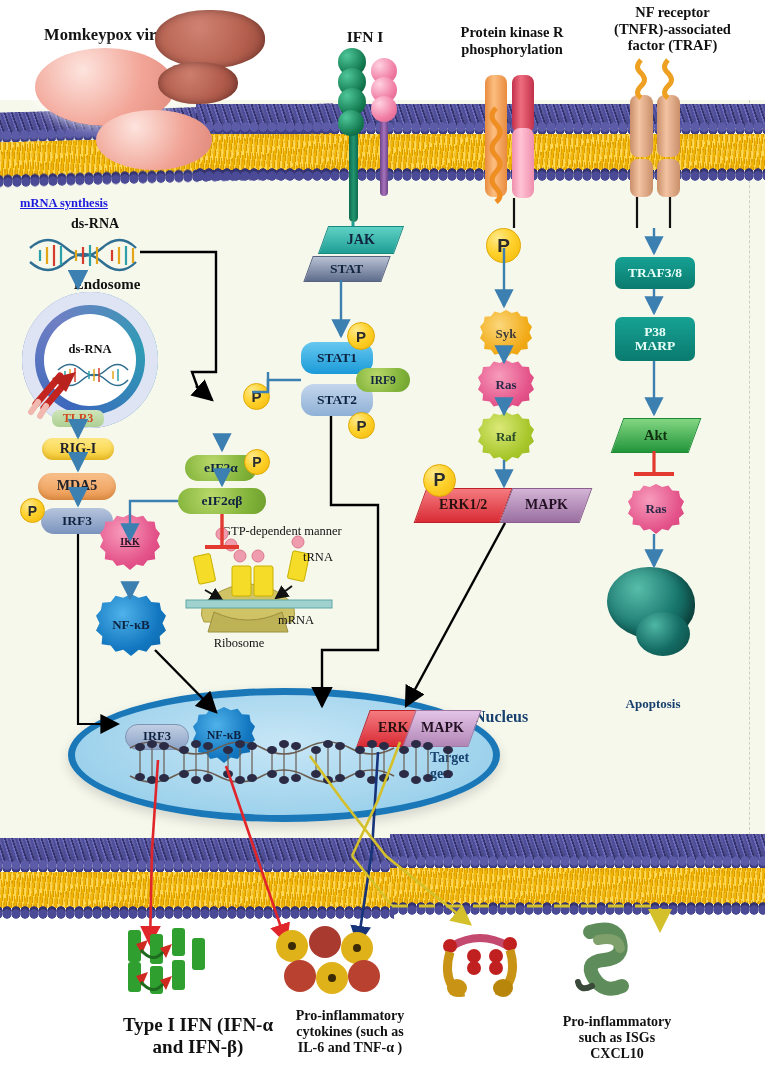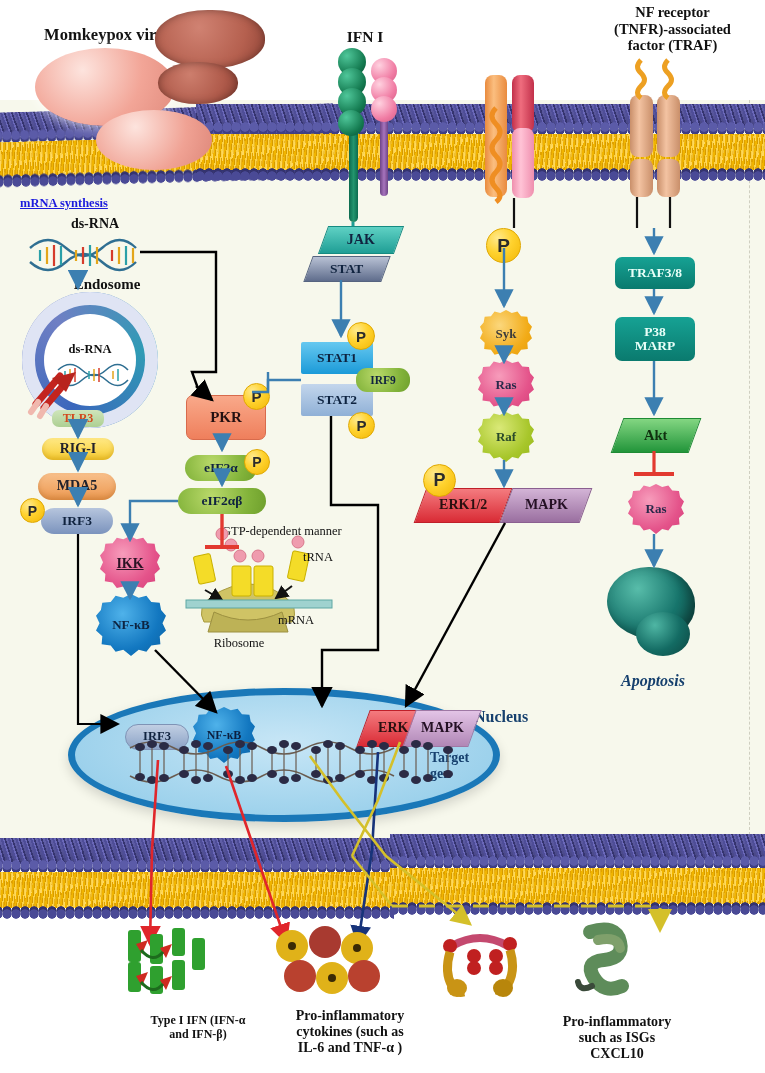--- a/index.html
+++ b/index.html
@@ -33,21 +33,21 @@
         linear-gradient(#6462ad,#43427f);}
 
   
   .lab{position:absolute;font-weight:bold;color:#111;text-align:center;line-height:1.14;}
   .lab-blue{color:#16406e;}
   .lab-u{color:#1b1bdd;text-decoration:underline;}
 
   
   .node{position:absolute;display:flex;align-items:center;justify-content:center;
      font-weight:bold;text-align:center;line-height:1.05;}
-  .rounded{border-radius:2px;}
+  .rounded{border-radius:13px;}
   .pill{border-radius:999px;}
   .rect{border-radius:7px;}
   .par{transform:skewX(-20deg);}
   .par>span{transform:skewX(20deg);display:block;}
 
   .bubble{clip-path:polygon(50% 0%,61% 6%,72% 3%,79% 13%,91% 14%,93% 26%,
      100% 35%,95% 47%,100% 59%,91% 68%,92% 81%,79% 83%,72% 93%,61% 90%,
      50% 100%,39% 90%,28% 93%,21% 83%,8% 81%,9% 68%,0% 59%,5% 47%,0% 35%,
      7% 26%,9% 14%,21% 13%,28% 3%,39% 6%);}
 
@@ -114,20 +114,22 @@
   <div class="recbar" style="left:349px;top:100px;width:9px;height:122px;background:linear-gradient(90deg,#0d6b4f,#23956e,#0d6b4f);"></div>
   <div class="ball" style="left:338px;top:48px;width:28px;height:28px;background:radial-gradient(circle at 32% 28%,#4fc79a,#13794f 65%,#0a4d33);"></div>
   <div class="ball" style="left:338px;top:68px;width:28px;height:28px;background:radial-gradient(circle at 32% 28%,#4fc79a,#13794f 65%,#0a4d33);"></div>
   <div class="ball" style="left:338px;top:88px;width:28px;height:28px;background:radial-gradient(circle at 32% 28%,#4fc79a,#13794f 65%,#0a4d33);"></div>
   <div class="ball" style="left:338px;top:110px;width:26px;height:26px;background:radial-gradient(circle at 32% 28%,#4fc79a,#13794f 65%,#0a4d33);"></div>
   <div class="recbar" style="left:380px;top:90px;width:8px;height:106px;background:linear-gradient(90deg,#6d4486,#a774bd,#6d4486);"></div>
   <div class="ball" style="left:371px;top:58px;width:26px;height:26px;background:radial-gradient(circle at 32% 28%,#ffd2e0,#f07ba3 62%,#d35c85);"></div>
   <div class="ball" style="left:371px;top:77px;width:26px;height:26px;background:radial-gradient(circle at 32% 28%,#ffd2e0,#f07ba3 62%,#d35c85);"></div>
   <div class="ball" style="left:371px;top:96px;width:26px;height:26px;background:radial-gradient(circle at 32% 28%,#ffd2e0,#f07ba3 62%,#d35c85);"></div>
 
+  <div class="lab" style="left:432px;top:24px;width:160px;font-size:14.5px;white-space:pre-line;">Protein kinase R
+phosphorylation</div>
   <div class="recbar" style="left:485px;top:75px;width:22px;height:122px;background:linear-gradient(90deg,#e98b3e,#fbbe7f 40%,#e98b3e);"></div>
   <div class="recbar" style="left:512px;top:75px;width:22px;height:58px;background:linear-gradient(90deg,#c2304a,#ef6d7e 40%,#c2304a);"></div>
   <div class="recbar" style="left:512px;top:128px;width:22px;height:70px;background:linear-gradient(90deg,#ef8fae,#ffc3d6 40%,#ef8fae);"></div>
   <svg class="ov">
     <path d="M496 108 q-8 8 0 16 q8 8 0 16 q-8 8 0 16 q8 8 0 16 q-8 8 0 16 q8 8 0 14" fill="none" stroke="#ef8e22" stroke-width="5"></path>
   </svg>
 
   <div class="lab" style="left:585px;top:4px;width:175px;font-size:14.5px;white-space:pre-line;">NF receptor
 (TNFR)-associated
 factor (TRAF)</div>
@@ -207,30 +209,27 @@
   <div class="node pill" style="left:38px;top:473px;width:78px;height:27px;background:linear-gradient(#f8c08b,#ec9850);color:#21212b;font-size:14px;box-shadow:inset 0 -3px 5px rgba(160,90,20,.3);">
       <span>MDA5</span>
     </div>
   <div class="node pill" style="left:41px;top:508px;width:72px;height:26px;background:linear-gradient(#b6c5dd,#7b93bd);color:#10233f;font-size:13.5px;">
       <span>IRF3</span>
     </div>
   <div class="pbadge" style="left:20px;top:498px;width:23px;height:23px;font-size:14px;">
       <span>P</span>
     </div>
 
-  <div class="node bubble" style="left:100px;top:536px;width:60px;height:56px;background:radial-gradient(circle at 38% 32%,#f79cbb,#e4538a 60%,#d33d79);color:#2a1324;font-size:14px;text-decoration:underline;">
+  <div class="node bubble" style="left:100px;top:514px;width:60px;height:56px;background:radial-gradient(circle at 38% 32%,#f79cbb,#e4538a 60%,#d33d79);color:#2a1324;font-size:10px;text-decoration:underline;">
       <span>IKK</span>
     </div>
   <div class="node bubble" style="left:96px;top:594px;width:70px;height:62px;background:radial-gradient(circle at 38% 32%,#4fb2ea,#1277c0 60%,#0b5fa0);color:#0d2340;font-size:13px;">
       <span>NF-κB</span>
     </div>
 
-  <div class="node rect" style="left:186px;top:395px;width:78px;height:43px;background:linear-gradient(#f9a98a,#ef7f5c);color:#231011;font-size:15px;border:1px solid #d86b4c;">
-      <span>PKR</span>
-    </div>
   <div class="pbadge" style="left:243px;top:383px;width:25px;height:25px;font-size:15px;">
       <span>P</span>
     </div>
   <div class="node pill" style="left:185px;top:455px;width:72px;height:26px;background:radial-gradient(circle at 38% 30%,#b9d96a,#82b33a 65%,#6e9f2c);color:#10233f;font-size:13.5px;">
       <span>eIF2α</span>
     </div>
   <div class="pbadge" style="left:244px;top:449px;width:24px;height:24px;font-size:14px;">
       <span>P</span>
     </div>
   <div class="node pill" style="left:178px;top:488px;width:88px;height:26px;background:radial-gradient(circle at 38% 30%,#b9d96a,#82b33a 65%,#6e9f2c);color:#10233f;font-size:13.5px;">
@@ -277,21 +276,21 @@
     </div>
   <div class="pbadge" style="left:347px;top:322px;width:26px;height:26px;font-size:15px;">
       <span>P</span>
     </div>
   <div class="node rounded" style="left:301px;top:384px;width:72px;height:32px;background:linear-gradient(#c3d6ec,#8fb0d6);color:#0d2340;font-size:13.5px;">
       <span>STAT2</span>
     </div>
   <div class="pbadge" style="left:348px;top:412px;width:25px;height:25px;font-size:15px;">
       <span>P</span>
     </div>
-  <div class="node pill" style="left:356px;top:368px;width:54px;height:24px;background:radial-gradient(circle at 38% 30%,#b9d96a,#82b33a 65%,#6e9f2c);color:#10233f;font-size:11.5px;border-radius:11px;">
+  <div class="node pill" style="left:356px;top:368px;width:54px;height:24px;background:radial-gradient(circle at 38% 30%,#b9d96a,#82b33a 65%,#6e9f2c);color:#10233f;font-size:11.5px;">
       <span>IRF9</span>
     </div>
 
   <div class="pbadge" style="left:486px;top:228px;width:33px;height:33px;font-size:19px;">
       <span>P</span>
     </div>
   <div class="node bubble" style="left:480px;top:310px;width:52px;height:48px;background:radial-gradient(circle at 38% 32%,#fbd77c,#f2ab17 62%,#e29a0a);color:#3b3b3b;font-size:13px;">
       <span>Syk</span>
     </div>
   <div class="node bubble" style="left:478px;top:360px;width:56px;height:50px;background:radial-gradient(circle at 38% 32%,#f79cbb,#e4538a 62%,#d33d79);color:#2a2a4a;font-size:13px;">
@@ -320,21 +319,21 @@
     </div>
   <div class="node bubble" style="left:628px;top:484px;width:56px;height:50px;background:radial-gradient(circle at 38% 32%,#f79cbb,#e4538a 62%,#d33d79);color:#2a2a4a;font-size:13px;">
       <span>Ras</span>
     </div>
 
   <div style="position:absolute;left:607px;top:567px;width:88px;height:72px;border-radius:48% 52% 46% 54%;
       background:radial-gradient(circle at 35% 30%,#58bdaa,#17756c 55%,#0f4e48);
       box-shadow:inset -6px -4px 12px rgba(0,0,0,.35);"></div>
   <div style="position:absolute;left:636px;top:612px;width:54px;height:44px;border-radius:50%;
       background:radial-gradient(circle at 35% 30%,#4fb6a4,#136b63 55%,#0d4641);"></div>
-  <div class="lab lab-blue" style="left:607px;top:672px;width:92px;font-size:16px;font-style:italic;">Apoptosis</div>
+  <div class="lab lab-blue" style="left:607px;top:697px;width:92px;font-size:13px;">Apoptosis</div>
 
   <div style="position:absolute;left:68px;top:688px;width:418px;height:120px;border-radius:50%;
       background:radial-gradient(ellipse at 50% 40%,#c7e6f6,#9ed2ec 70%,#8ac6e6);
       border:7px solid #1a78b8;box-shadow:0 5px 12px rgba(0,0,0,.15);"></div>
   <div class="lab lab-blue" style="left:474px;top:708px;width:96px;font-size:16px;text-align:left;">Nucleus</div>
   <div class="lab lab-blue" style="left:430px;top:750px;width:62px;font-size:14px;white-space:pre-line;text-align:left;">Target
 gen</div>
 
   <div class="node pill" style="left:125px;top:724px;width:62px;height:24px;background:linear-gradient(#c1cfe3,#8ba2c6);color:#10233f;font-size:12.5px;border:1px solid #7f93b5;">
       <span>IRF3</span>
@@ -554,21 +553,21 @@
   </svg>
 
   <svg class="ov">
     <g>
       <path d="M590 932 q26 -8 30 10 q4 16 -16 18 q-20 2 -10 18 q10 16 28 8" fill="none" stroke="#5e8c5a" stroke-width="14" stroke-linecap="round"></path>
       <path d="M598 940 q20 -4 22 8" fill="none" stroke="#7fa06b" stroke-width="10" stroke-linecap="round"></path>
       <path d="M592 986 q-12 6 -14 -4" fill="none" stroke="#3a4a3a" stroke-width="6" stroke-linecap="round"></path>
     </g>
   </svg>
 
-  <div class="lab" style="left:108px;top:1014px;width:180px;font-size:12px;white-space:pre-line;">Type I IFN (IFN-α
+  <div class="lab" style="left:108px;top:1014px;width:180px;font-size:19px;white-space:pre-line;">Type I IFN (IFN-α
 and IFN-β)</div>
   <div class="lab" style="left:274px;top:1008px;width:152px;font-size:14px;white-space:pre-line;">Pro-inflammatory
 cytokines (such as
 IL-6 and TNF-α )</div>
   <div class="lab" style="left:528px;top:1014px;width:178px;font-size:14px;white-space:pre-line;">Pro-inflammatory
 such as ISGs
 CXCL10</div>
 
 </div>
 

